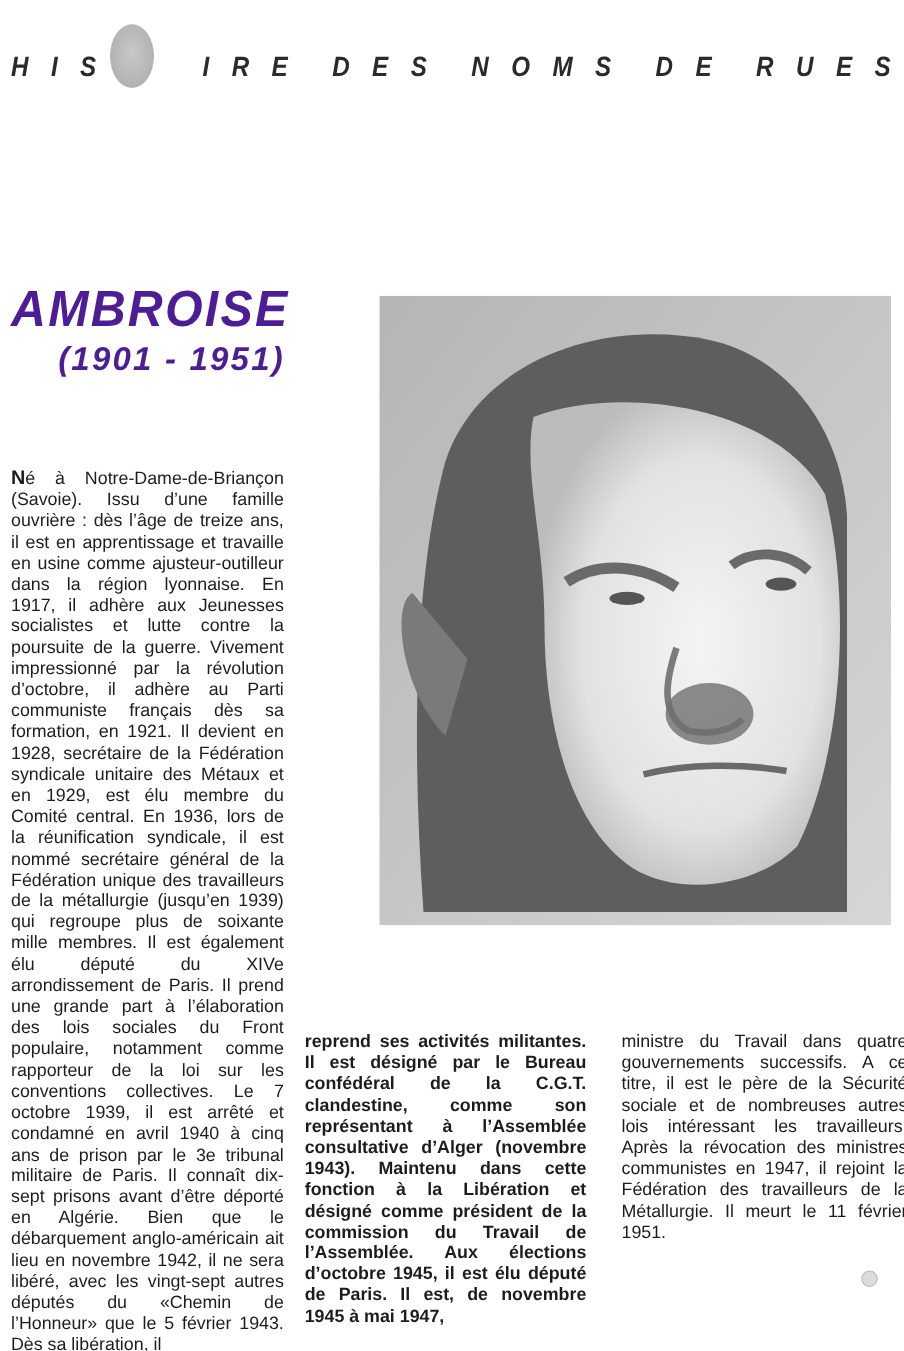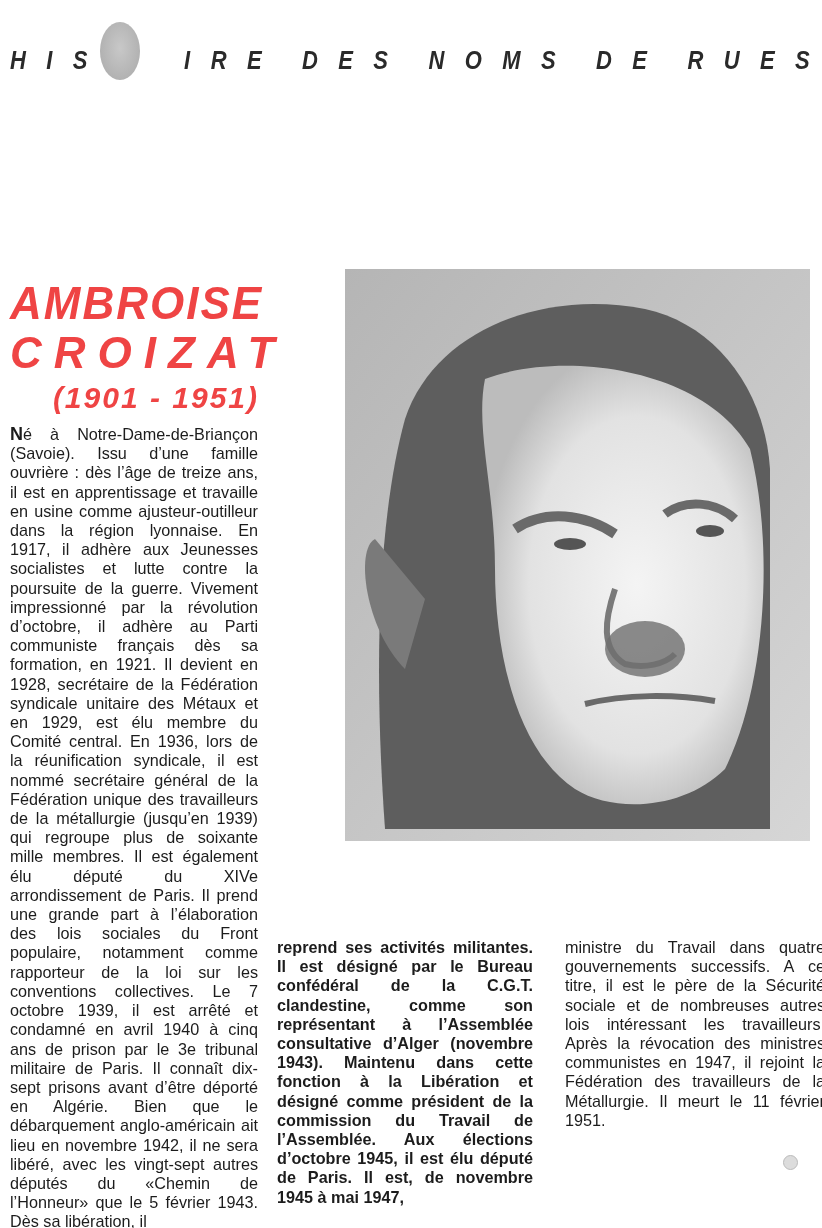--- a/index.html
+++ b/index.html
@@ -1,21 +1,21 @@
 <!DOCTYPE html>
 <html><head>
 <meta charset="utf-8">
 <style>
   html, body { margin:0; padding:0; background:#fff; }
   body { width:822px; height:1228px; position:relative; overflow:hidden; font-family:"Liberation Sans", sans-serif; color:#1e1e1e; }
   .header { position:absolute; left:0; top:38px; width:822px; height:50px; }
   .header-letters { position:absolute; left:10px; top:10px; width:800px; display:flex; justify-content:space-between; font-family:"Liberation Sans", sans-serif; font-style:italic; font-weight:bold; font-size:22px; color:#2a2a2a; transform:scaleY(1.15); }
   .header-letters span { display:inline-block; }
   .header-dot { position:absolute; left:100px; top:-16px; width:40px; height:58px; border-radius:50%; background:radial-gradient(ellipse at 50% 45%, #c8c8c8 0%, #b2b2b2 70%, #bdbdbd 100%); }
-  .title { position:absolute; left:10px; top:278px; width:255px; font-family:"Liberation Sans", sans-serif; font-weight:bold; font-style:italic; color:#ef4444; }
+  .title { position:absolute; left:10px; top:257px; width:255px; font-family:"Liberation Sans", sans-serif; font-weight:bold; font-style:italic; color:#4c1d95; }
   .title .l1 { font-size:44px; letter-spacing:2px; line-height:50px; transform:scaleY(1.05); }
   .title .l2 { font-size:44px; letter-spacing:12px; line-height:50px; }
   .title .l3 { font-size:30px; letter-spacing:2px; line-height:40px; text-align:right; padding-right:6px; }
   .col { position:absolute; font-size:16.2px; line-height:19.2px; text-align:justify; color:#1c1c1c; }
   .col1 { left:10px; top:425px; width:248px; }
   .col2 { left:277px; top:938px; width:256px;font-weight:bold; }
   .col3 { left:565px; top:938px; width:260px; }
   .dropcap { font-weight:bold; font-size:18px; }
   .photo { position:absolute; left:345px; top:269px; width:465px; height:572px; overflow:hidden; background:#c9c9c9; }
   .pagenum { position:absolute; left:360px; top:1206px; width:100px; text-align:center; font-family:"Liberation Serif", serif; font-size:11px; color:#444;margin-top:22px; }
@@ -47,21 +47,20 @@
     <span style="margin-left:20px">R</span>
     <span>U</span>
     <span>E</span>
     <span>S</span>
   </div>
   <div class="header-dot"></div>
 </div>
 
 <div class="title">
   <div class="l1">AMBROISE</div>
-  <div class="l2">CROIZAT</div>
   <div class="l3">(1901 - 1951)</div>
 </div>
 
 <div class="col col1"><span class="dropcap">N</span><span>é à Notre-Dame-de-Briançon (Savoie). Issu d’une famille ouvrière : dès l’âge de treize ans, il est en apprentissage et travaille en usine comme ajusteur-outilleur dans la région lyonnaise. En 1917, il adhère aux Jeunesses socialistes et lutte contre la poursuite de la guerre. Vivement impressionné par la révolution d’octobre, il adhère au Parti communiste français dès sa formation, en 1921. Il devient en 1928, secrétaire de la Fédération syndicale unitaire des Métaux et en 1929, est élu membre du Comité central. En 1936, lors de la réunification syndicale, il est nommé secrétaire général de la Fédération unique des travailleurs de la métallurgie (jusqu’en 1939) qui regroupe plus de soixante mille membres. Il est également élu député du XIVe arrondissement de Paris. Il prend une grande part à l’élaboration des lois sociales du Front populaire, notamment comme rapporteur de la loi sur les conventions collectives. Le 7 octobre 1939, il est arrêté et condamné en avril 1940 à cinq ans de prison par le 3e tribunal militaire de Paris. Il connaît dix-sept prisons avant d’être déporté en Algérie. Bien que le débarquement anglo-américain ait lieu en novembre 1942, il ne sera libéré, avec les vingt-sept autres députés du «Chemin de l’Honneur» que le 5 février 1943. Dès sa libération, il</span></div>
 
 <div class="col col2">reprend ses activités militantes. Il est désigné par le Bureau confédéral de la C.G.T. clandestine, comme son représentant à l’Assemblée consultative d’Alger (novembre 1943). Maintenu dans cette fonction à la Libération et désigné comme président de la commission du Travail de l’Assemblée. Aux élections d’octobre 1945, il est élu député de Paris. Il est, de novembre 1945 à mai 1947,</div>
 
 <div class="col col3">ministre du Travail dans quatre gouvernements successifs. A ce titre, il est le père de la Sécurité sociale et de nombreuses autres lois intéressant les travailleurs. Après la révocation des ministres communistes en 1947, il rejoint la Fédération des travailleurs de la Métallurgie. Il meurt le 11 février 1951.</div>
 
 <div class="photo">

